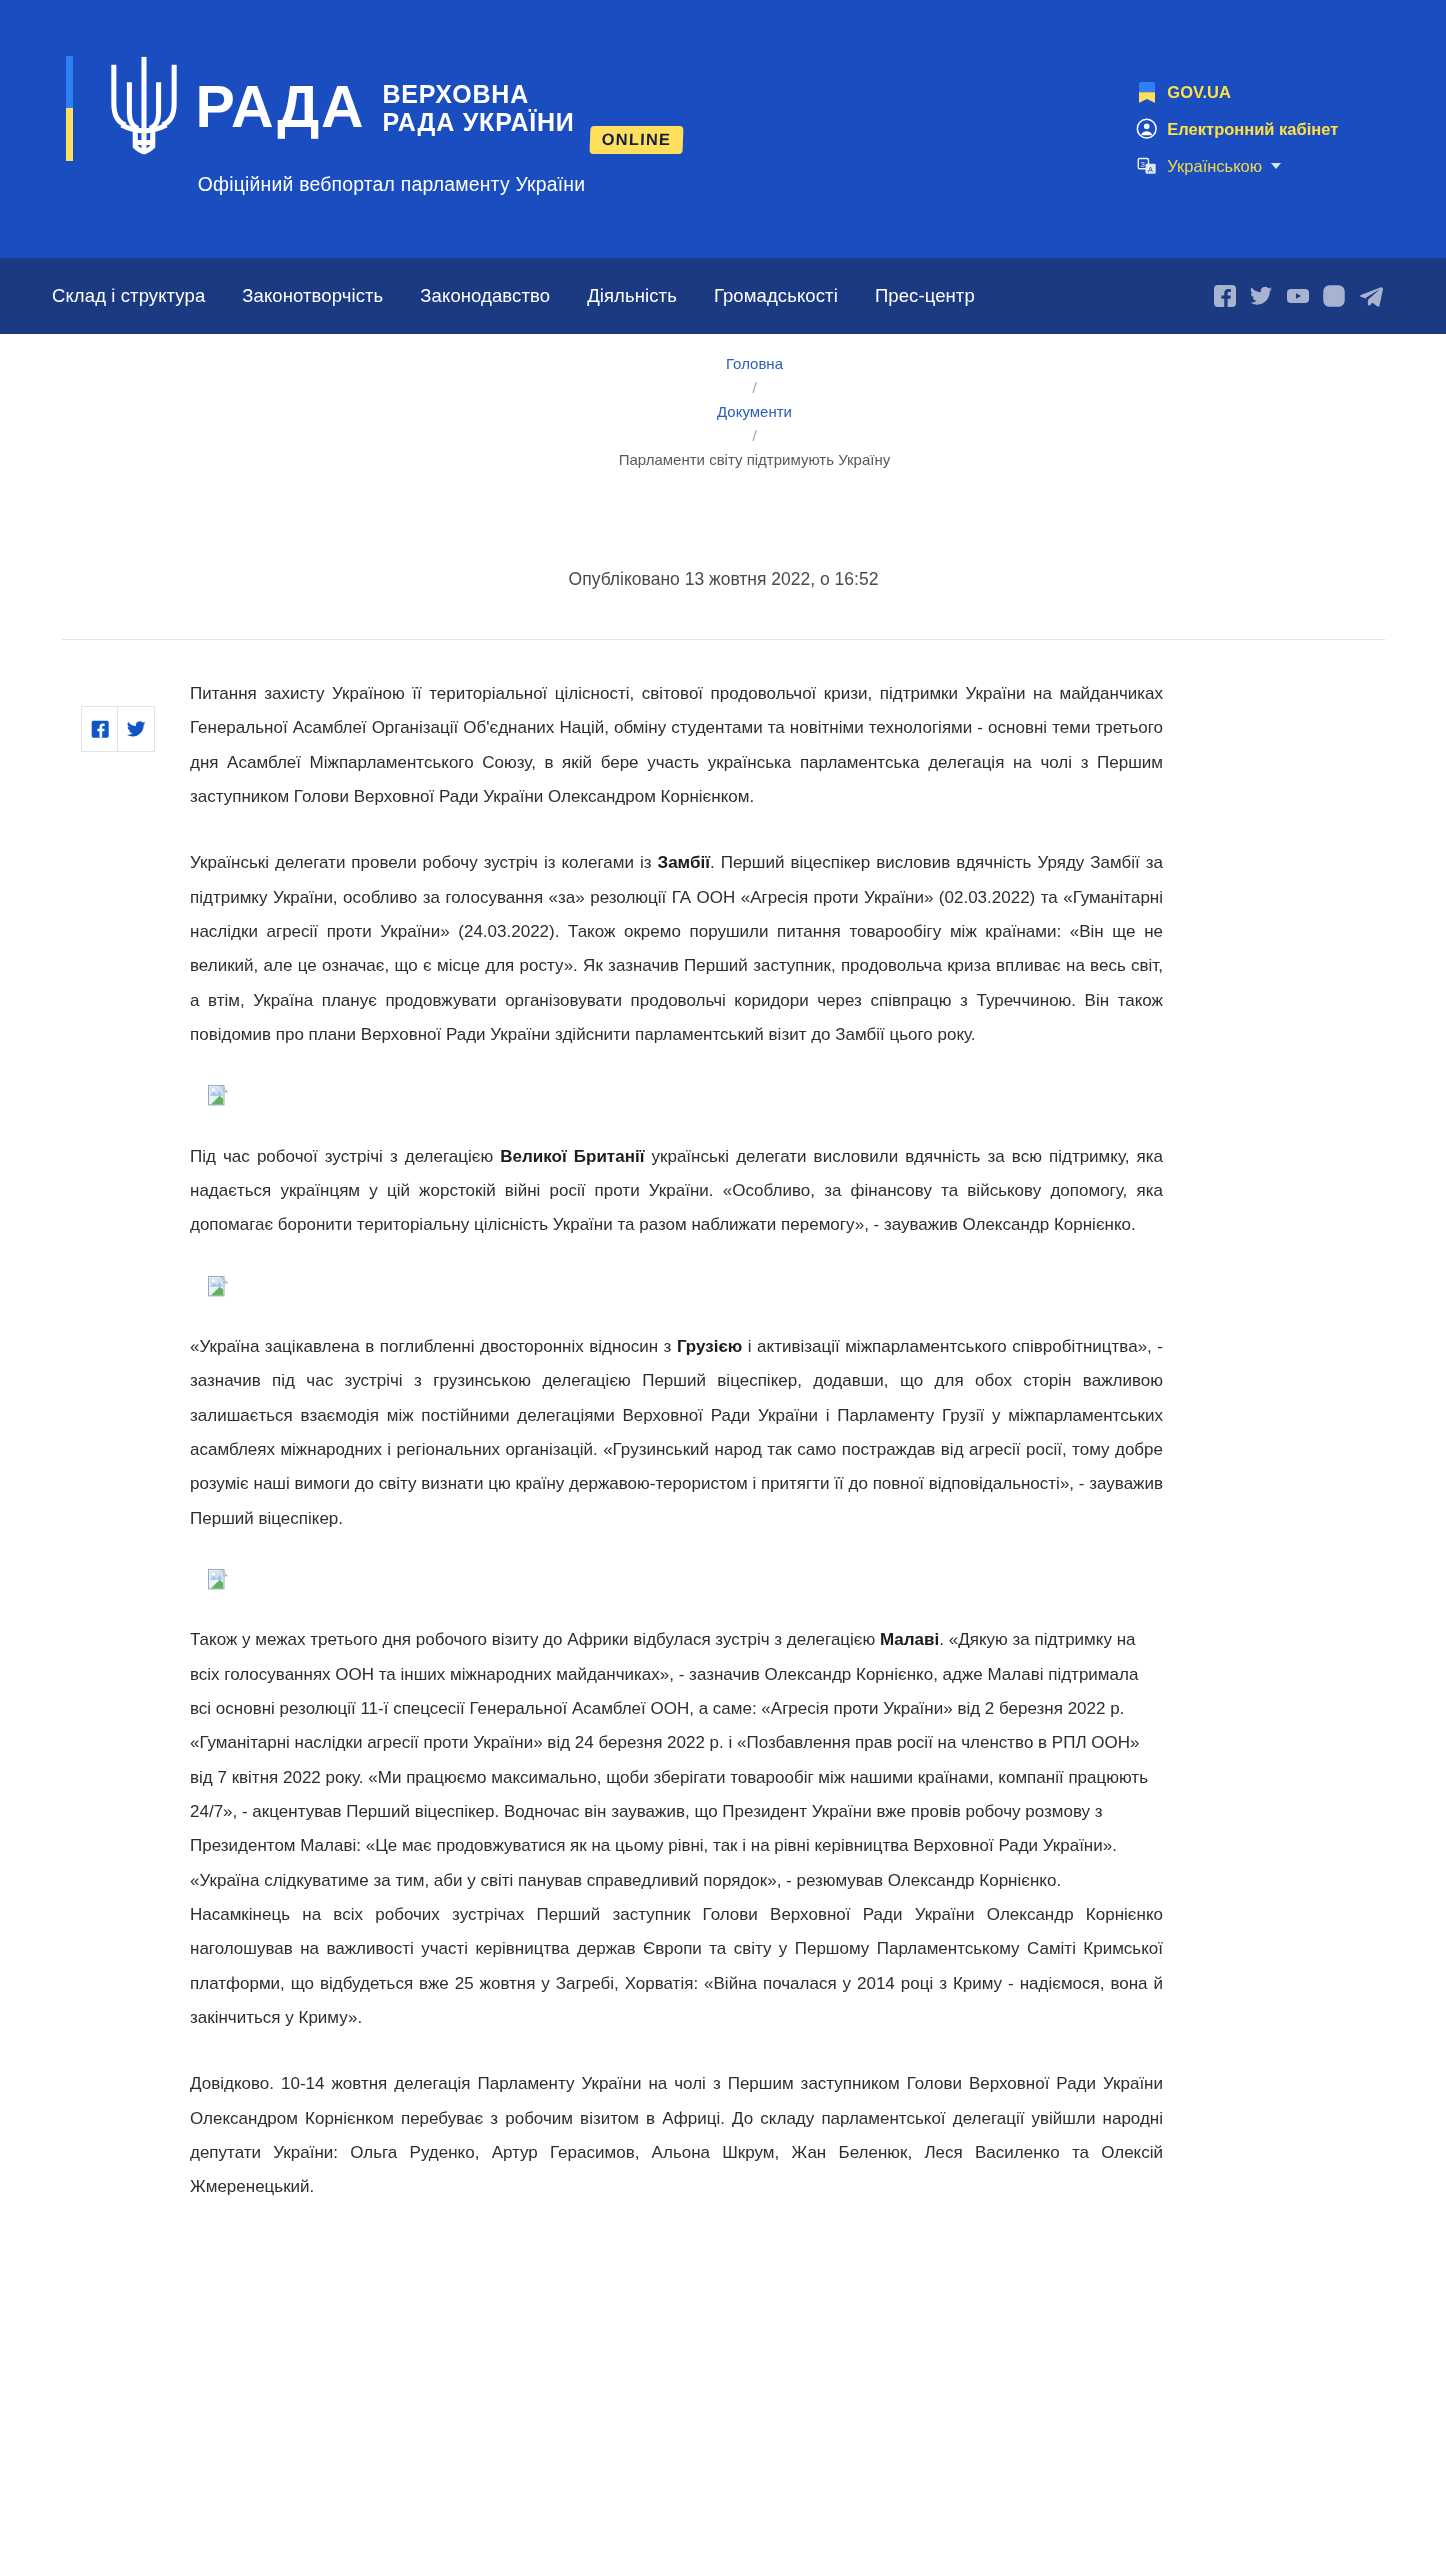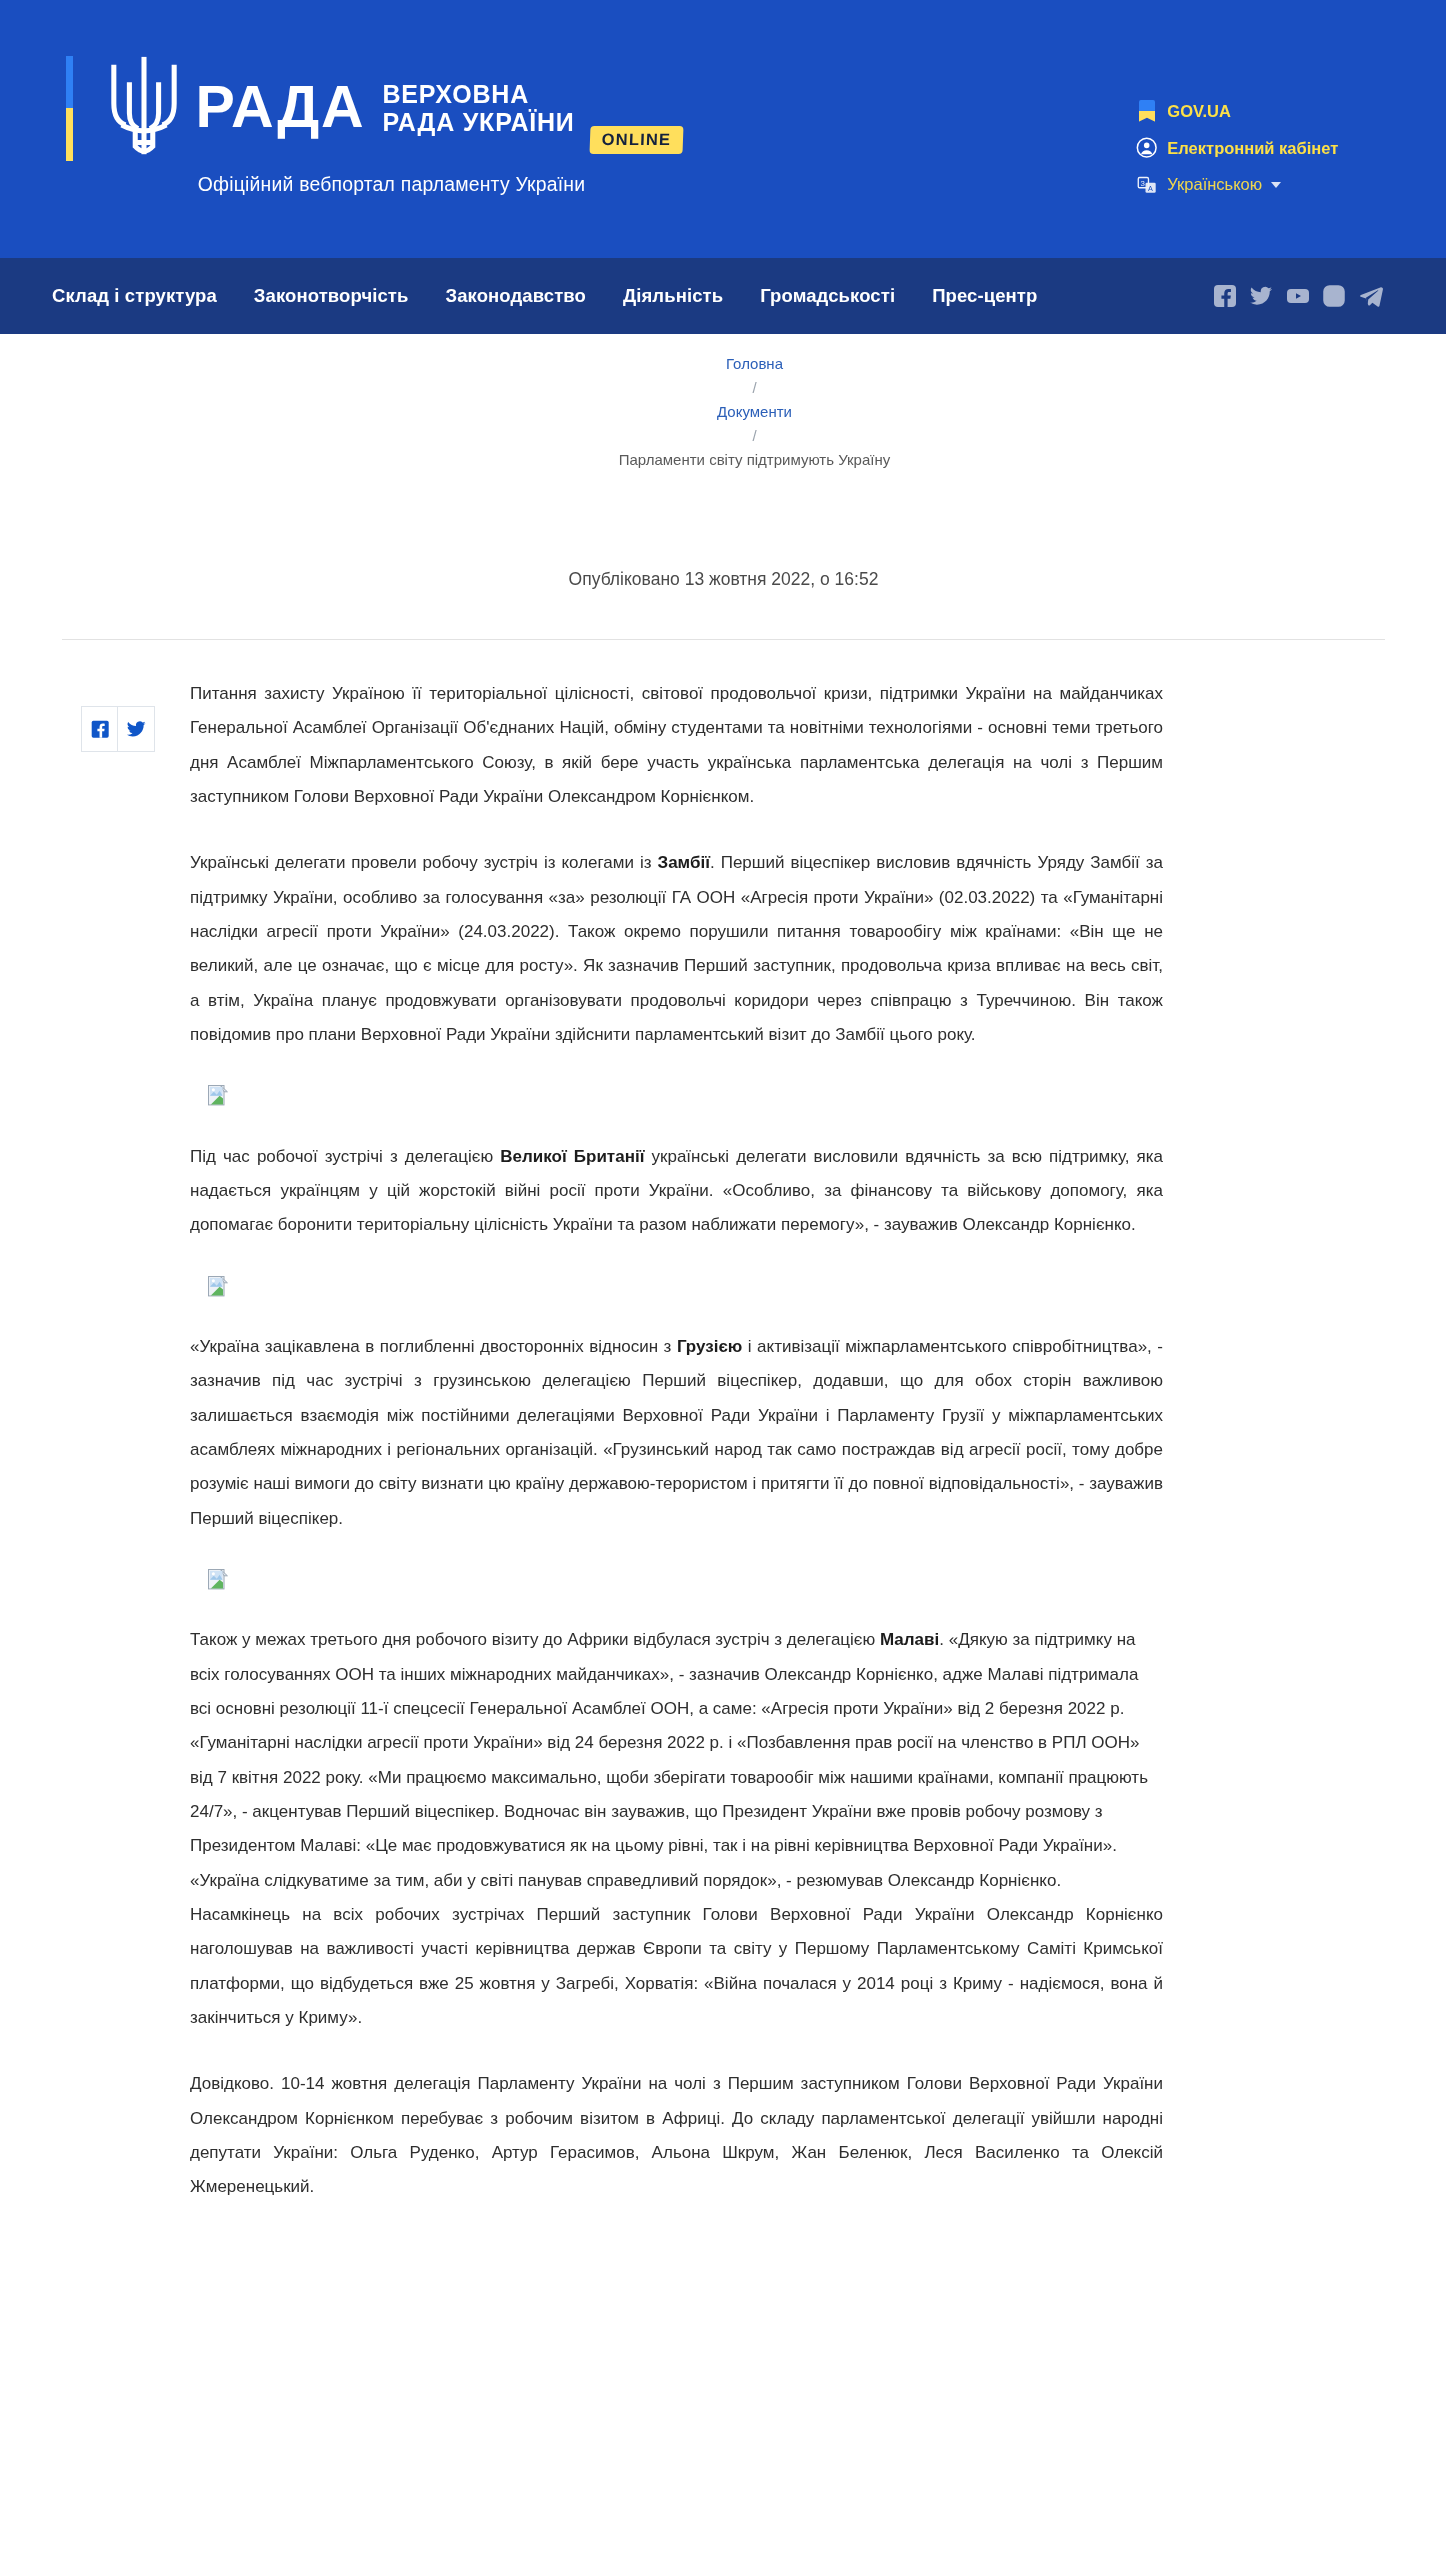--- a/index.html
+++ b/index.html
@@ -18,21 +18,21 @@
     height: 258px;
     position: relative;
     display: flex;
     align-items: flex-start;
   }
   .header-inner {
     width: 1411px;
     padding: 53px 63px 0 66px;
     display: flex;
     justify-content: space-between;
-    align-items: flex-end;
+    align-items: center;
   }
   .brand-block { display: flex; align-items: flex-start; }
   .accent-bar {
     width: 6.8px;
     height: 105px;
     margin-right: 33px;
     margin-top: 2.9px;
     display: flex;
     flex-direction: column;
   }
@@ -140,21 +140,21 @@
     height: 76px;
     display: flex;
     align-items: center;
     justify-content: space-between;
     padding: 0 64px 0 52px;
   }
   .nav-items { display: flex; align-items: center; gap: 37px; }
   .nav-item {
     color: #ffffff;
     font-size: 18.5px;
-    font-weight: 700;
+    font-weight: 400;
     cursor: pointer;
     white-space: nowrap;
     letter-spacing: 0.1px;
   }
   .social-row { display: flex; align-items: center; gap: 12.6px; }
   .soc { width: 24px; height: 24px; cursor: pointer; opacity: .62; }
   .soc svg { display: block; width: 100%; height: 100%; fill: #ffffff; }
 
   
   .breadcrumb {

